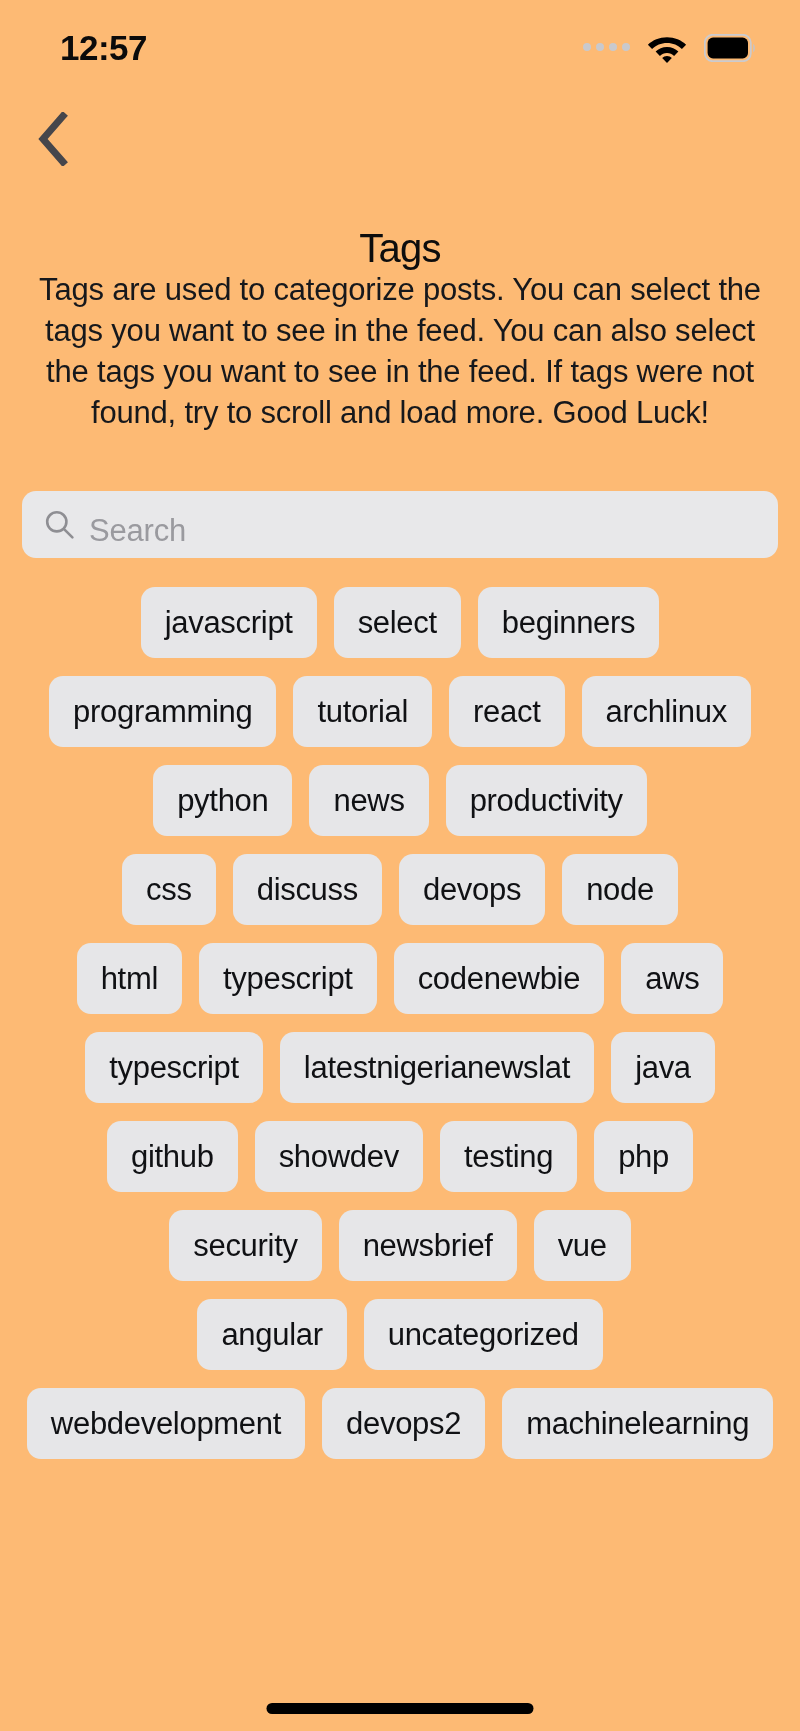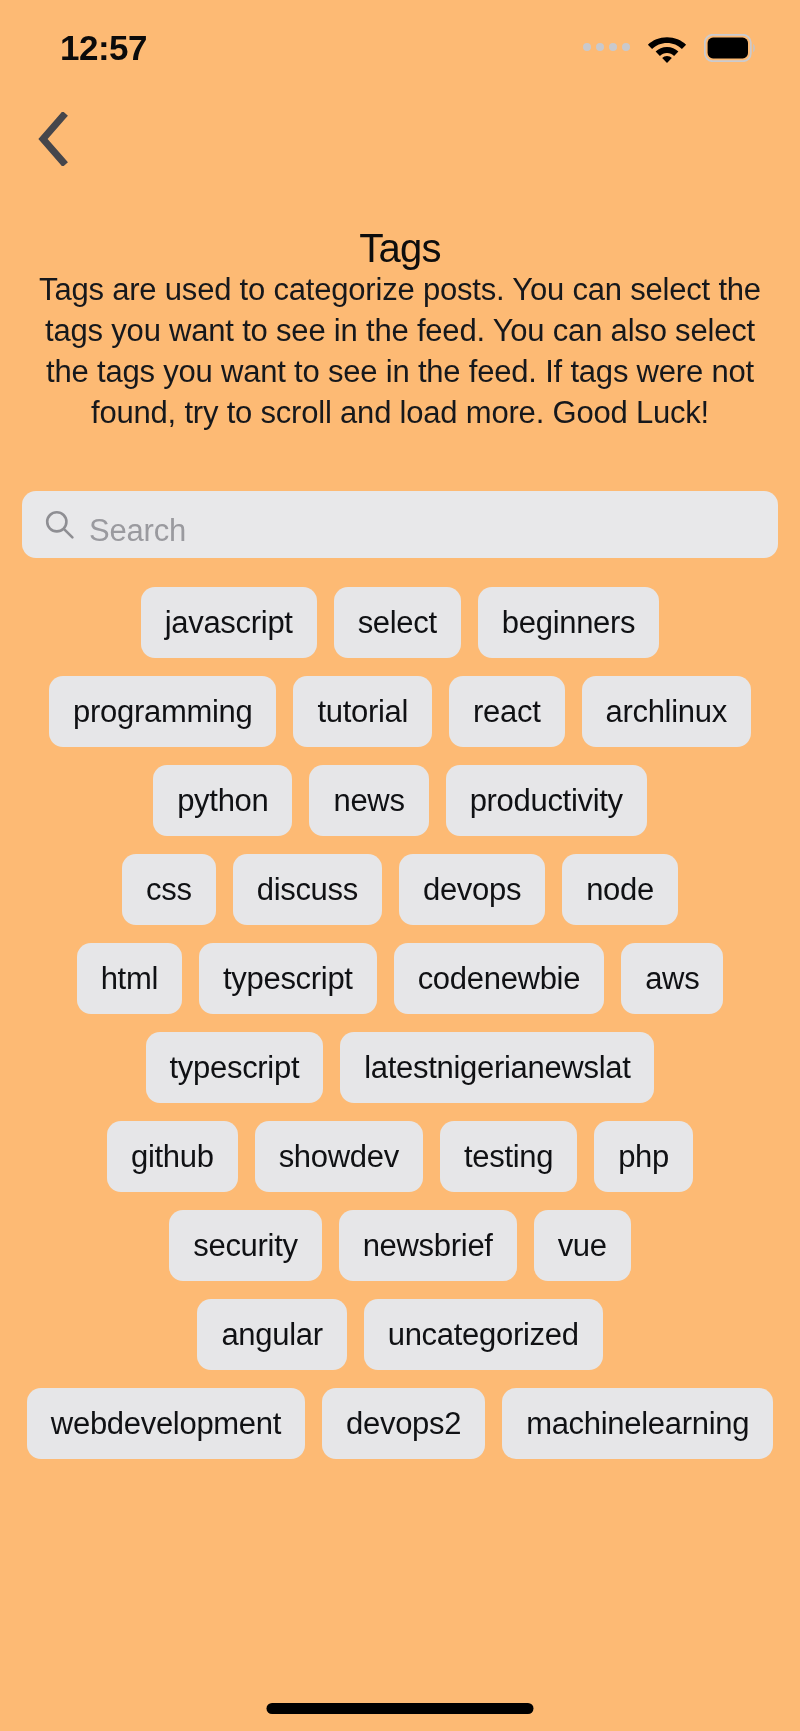--- a/index.html
+++ b/index.html
@@ -231,20 +231,21 @@
       </div>
       <div class="tag-row">
         <div class="tag-pill">html</div>
         <div class="tag-pill">typescript</div>
         <div class="tag-pill">codenewbie</div>
         <div class="tag-pill">aws</div>
       </div>
       <div class="tag-row">
         <div class="tag-pill">typescript</div>
         <div class="tag-pill">latestnigerianewslat</div>
+        <div class="tag-pill">java</div>
       </div>
       <div class="tag-row">
         <div class="tag-pill">github</div>
         <div class="tag-pill">showdev</div>
         <div class="tag-pill">testing</div>
         <div class="tag-pill">php</div>
       </div>
       <div class="tag-row">
         <div class="tag-pill">security</div>
         <div class="tag-pill">newsbrief</div>

